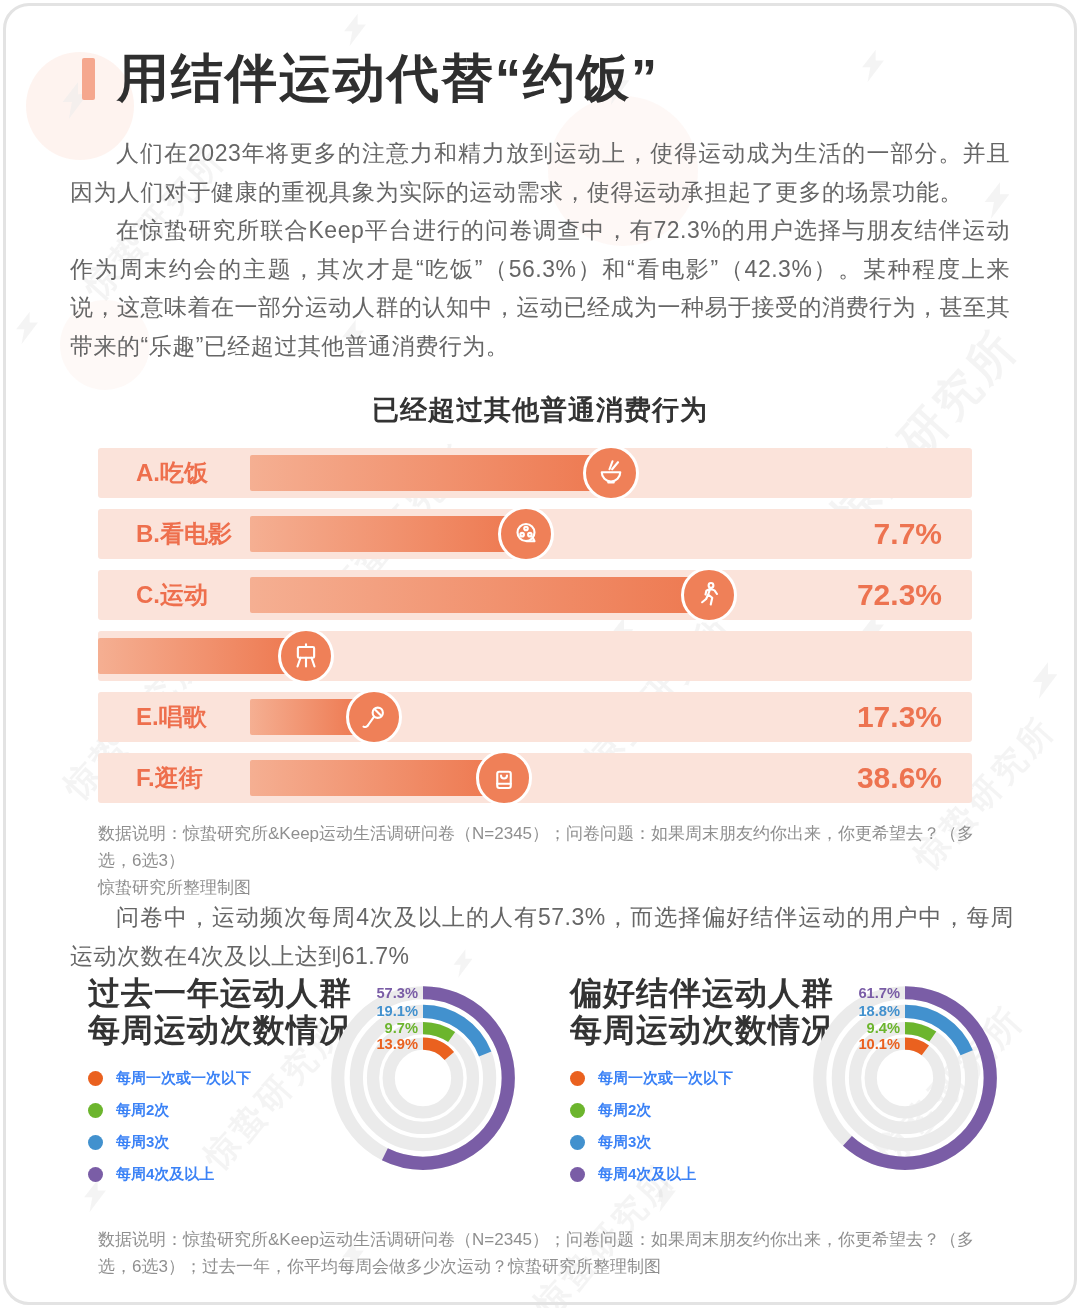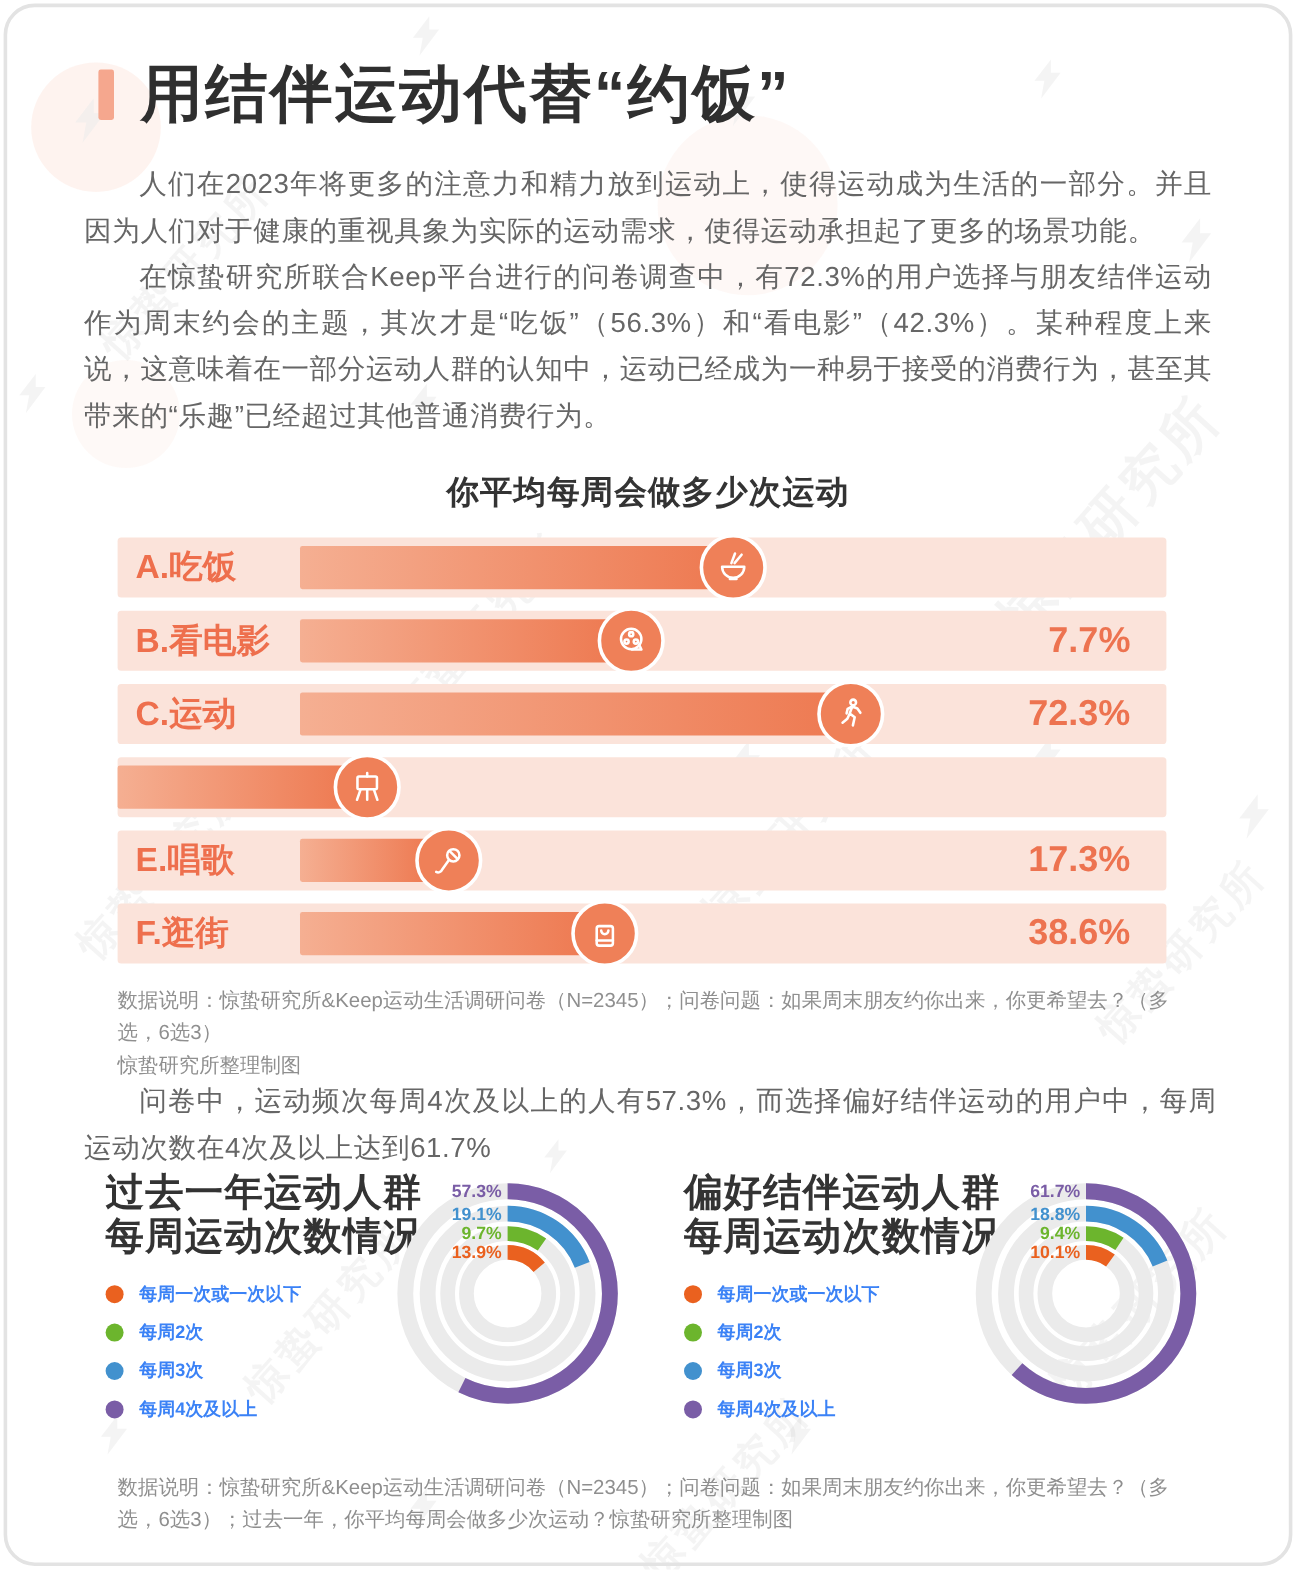--- a/index.html
+++ b/index.html
@@ -18,21 +18,21 @@
   .accent{width:13px;height:42px;background:#F5A78E;border-radius:2px;margin-right:22px;}
   h1{margin:0;font-size:52px;font-weight:bold;color:#2f2f2f;letter-spacing:2px;}
   
   .intro{position:absolute;left:70px;top:134px;width:940px;z-index:2;}
   .intro p, .after p{margin:0;font-size:23px;line-height:38.5px;color:#666;text-align:justify;text-indent:2em;letter-spacing:.5px;}
   .after{position:absolute;left:70px;top:898px;width:944px;z-index:2;}
   
   .chart-title{position:absolute;left:0;top:392px;width:100%;text-align:center;font-size:27px;font-weight:bold;color:#333;margin:0;z-index:2;letter-spacing:1px;}
   .bar-rows{position:absolute;left:98px;top:448px;width:874px;z-index:2;}
   .bar-row{display:flex;height:50px;margin-bottom:11px;background:#FBE3DA;border-radius:3px;}
-  .bar-label{width:152px;padding-left:15px;box-sizing:border-box;line-height:50px;font-size:28px;font-weight:bold;color:#EE6F4D;}
+  .bar-label{width:152px;padding-left:38px;box-sizing:border-box;line-height:50px;font-size:24px;font-weight:bold;color:#EE6F4D;}
   .bar-track{flex:1;position:relative;height:50px;}
   .bar-fill{position:absolute;left:0;top:7px;height:36px;background:linear-gradient(to right,#F5AF92,#EE7B53);border-radius:2px;}
   .bar-icon{position:absolute;top:-3px;width:56px;height:56px;border-radius:50%;background:#EF8058;border:3px solid #ffffff;box-sizing:border-box;display:flex;align-items:center;justify-content:center;}
   .bar-value{width:142px;padding-right:30px;box-sizing:border-box;text-align:right;line-height:50px;font-size:30px;font-weight:bold;color:#ED7350;}
   
   .note{position:absolute;font-size:17px;line-height:27px;color:#8f8f8f;z-index:2;}
   .note-1{left:98px;top:820px;width:890px;}
   .note-2{left:98px;top:1226px;width:905px;}
   
   .donut-section{position:absolute;left:88px;top:975px;width:922px;height:218px;display:flex;z-index:2;}
@@ -110,21 +110,21 @@
 <header class="hdr">
   <span class="accent"></span>
   <h1>用结伴运动代替“约饭”</h1>
 </header>
 
 <section class="intro">
   <p>人们在2023年将更多的注意力和精力放到运动上，使得运动成为生活的一部分。并且因为人们对于健康的重视具象为实际的运动需求，使得运动承担起了更多的场景功能。</p>
   <p>在惊蛰研究所联合Keep平台进行的问卷调查中，有72.3%的用户选择与朋友结伴运动作为周末约会的主题，其次才是“吃饭”（56.3%）和“看电影”（42.3%）。某种程度上来说，这意味着在一部分运动人群的认知中，运动已经成为一种易于接受的消费行为，甚至其带来的“乐趣”已经超过其他普通消费行为。</p>
 </section>
 
-<h2 class="chart-title">你平均每周会做多少次运动</h2>
+<h2 class="chart-title">已经超过其他普通消费行为</h2>
 
 <div class="bar-rows" id="bar-rows">
     <div class="bar-row">
       <span class="bar-label">A.吃饭</span>
       <div class="bar-track">
         <div class="bar-fill" style="width: 342px;"></div>
         <div class="bar-icon" style="left: 333px;">
           <svg width="30" height="30" viewBox="0 0 24 24" fill="none" stroke="#fff" stroke-width="1.7" stroke-linecap="round" stroke-linejoin="round">
             <path d="M4.6 11.4 h14.8 M4.6 11.4 a7.4 7.4 0 0 0 14.8 0 M9.8 19.6 h4.4 M13.2 2.6 L10.8 9 M17.6 3.4 L12.9 9"></path>
           </svg>

